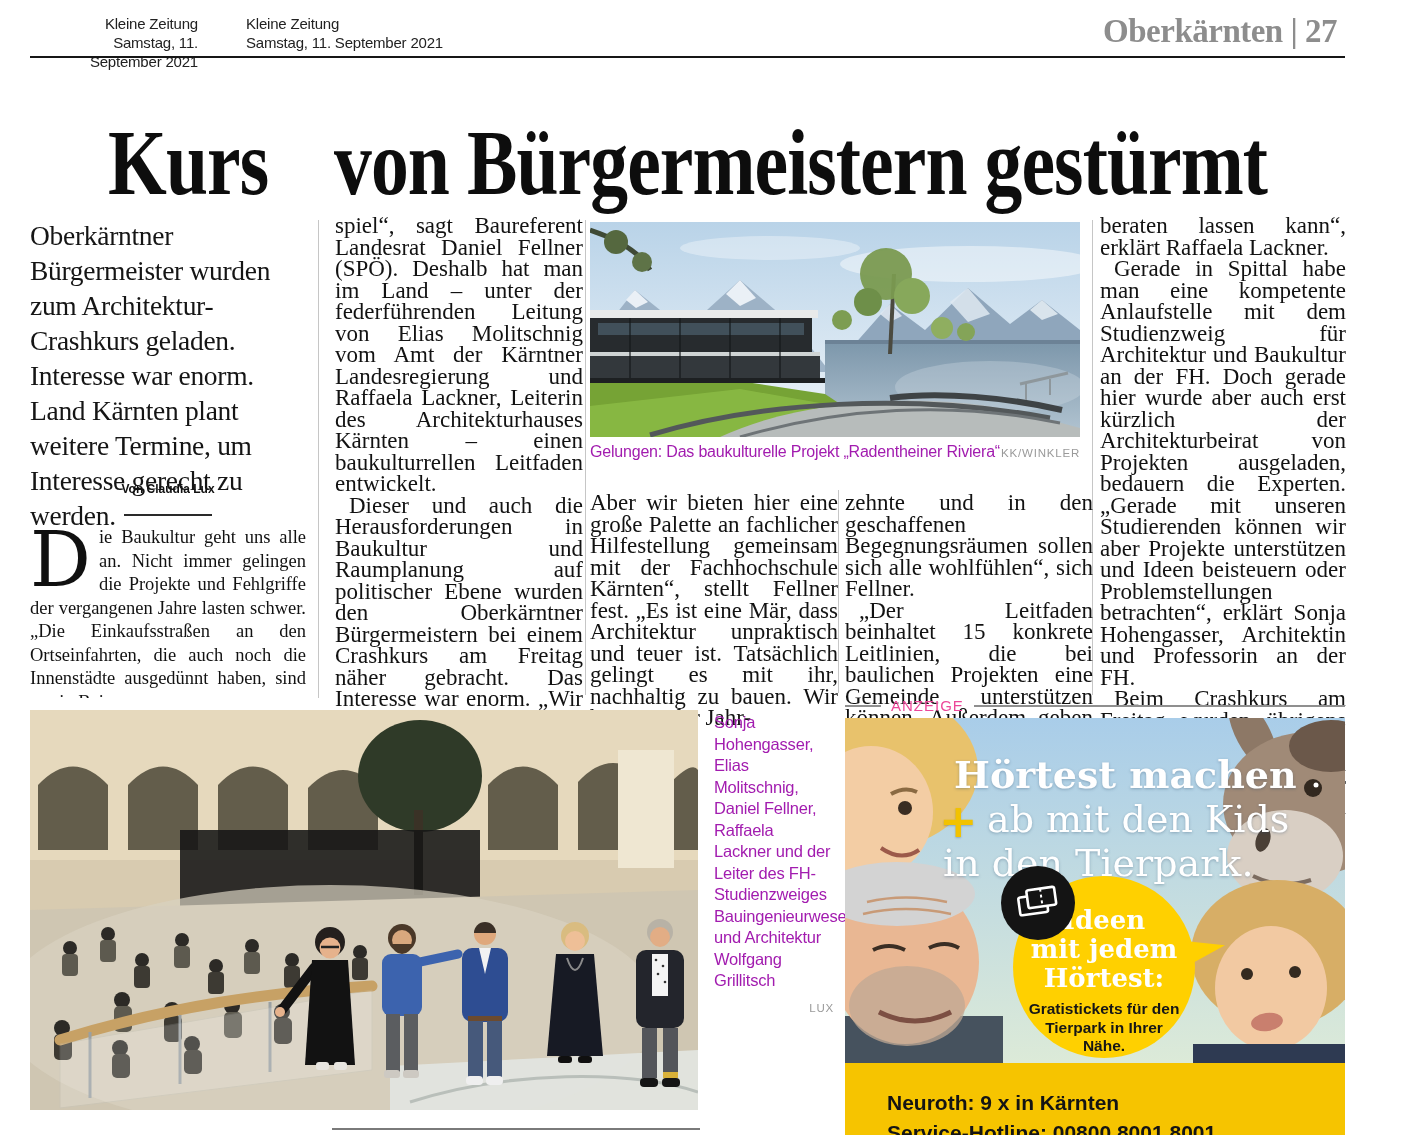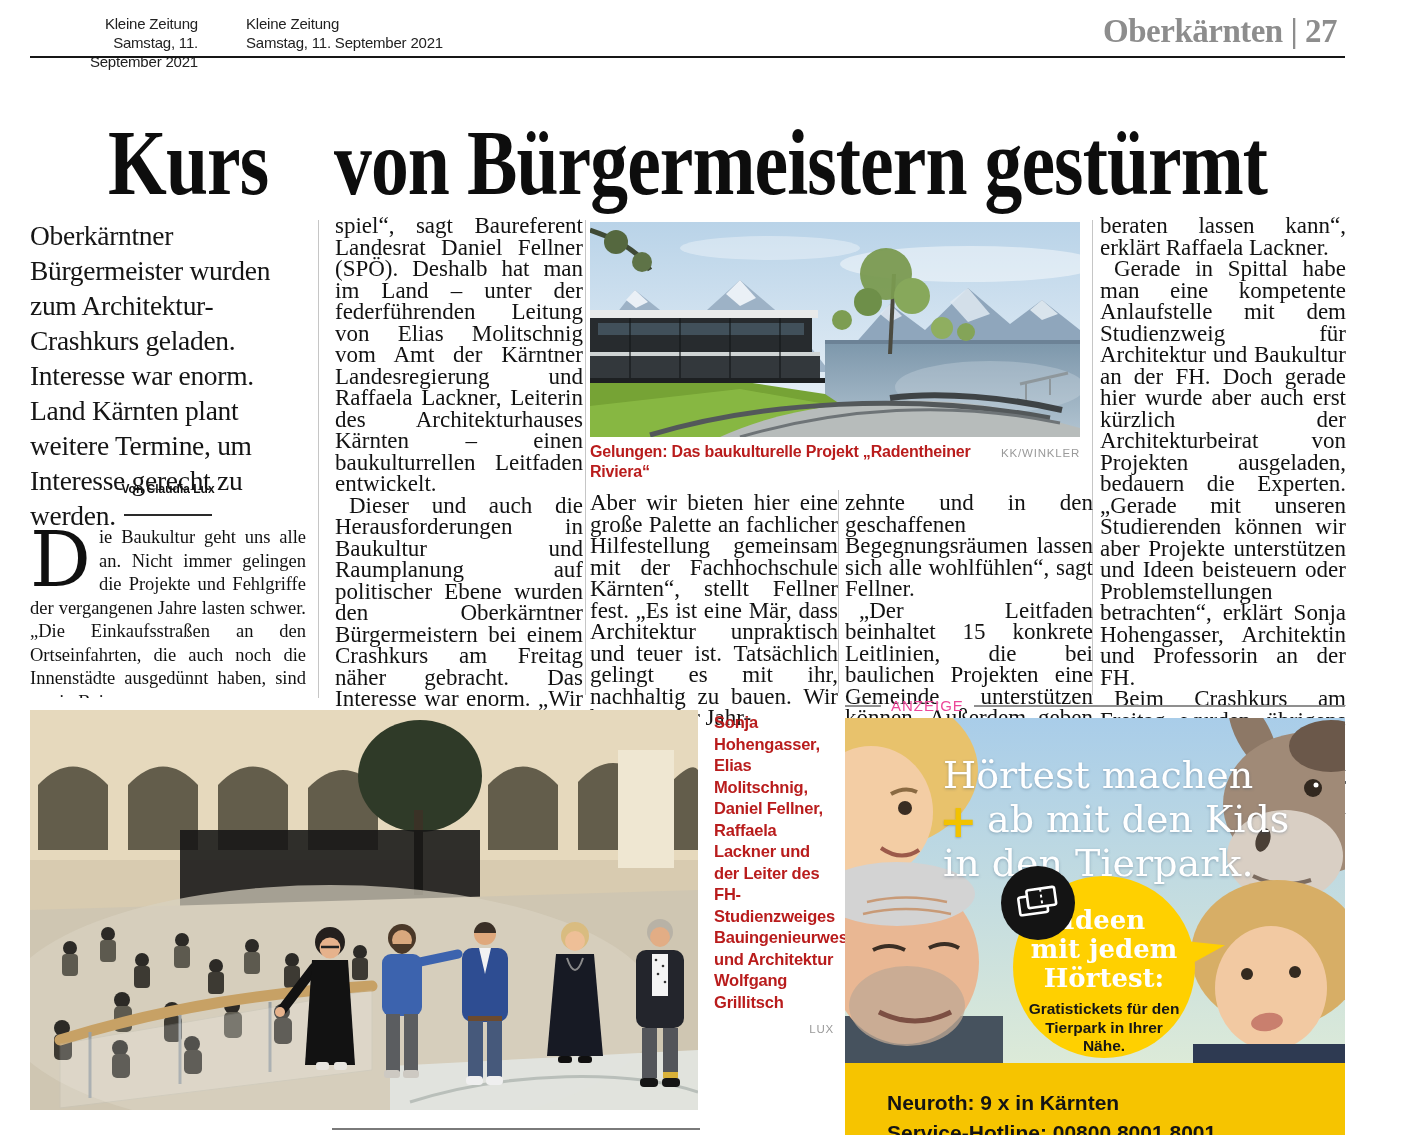--- a/index.html
+++ b/index.html
@@ -21,38 +21,38 @@
   .intro{font-size:27.5px;line-height:35px;color:#151515;letter-spacing:-0.3px;}
   .byline{font-family:"Liberation Sans",sans-serif;font-weight:700;font-size:12px;color:#111;text-align:center;}
   .body{font-size:23px;line-height:21.5px;text-align:justify;color:#121212;}
   .body p{margin:0;}
   .body p + p{text-indent:14px;}
   .dropcap{float:left;font-family:"DejaVu Serif",serif;font-size:76px;line-height:58px;
            padding:5px 8px 0 0;color:#101010;}
   .vrule{width:1px;background:#c6c6c6;}
 
   
-  .cap{font-family:"Liberation Sans",sans-serif;font-weight:700;font-size:16px;line-height:20px;color:#b91c1c;letter-spacing:-0.2px;}
+  .cap{font-family:"Liberation Sans",sans-serif;font-weight:400;font-size:16px;line-height:20px;color:#a21caf;letter-spacing:-0.2px;}
   .credit{font-family:"Liberation Sans",sans-serif;font-weight:400;font-size:11.5px;color:#9a9a9a;letter-spacing:0.8px;}
   .cap-row{display:flex;align-items:baseline;justify-content:space-between;}
 
   
   .photo{overflow:hidden;background:#dfe6ea;}
   .photo svg{display:block;}
 
   
   .anz-row{display:flex;align-items:center;gap:10px;}
   .anz-label{font-family:"Liberation Sans",sans-serif;font-size:15px;color:#ec4899;letter-spacing:1px;}
   .anz-line{height:2px;background:#8f8f8f;}
 
   
   #ad{overflow:hidden;background:#b4d2ea;}
   .ad-line{position:absolute;font-family:"DejaVu Serif",serif;color:#ffffff;font-size:38px;line-height:42px;
            white-space:nowrap;text-shadow:0 1px 3px rgba(40,70,100,0.35);}
-  .ad-line.b{font-weight:400;}
+  .ad-line.b{font-weight:700;margin-left:11px;}
   .ad-plus{position:absolute;font-family:"DejaVu Sans",sans-serif;font-weight:700;font-size:46px;color:#f2c200;
            text-shadow:0 1px 2px rgba(40,70,100,0.3);}
   #bubble{position:absolute;border-radius:50%;background:#ffd000;text-align:center;}
   #bubble-tail{position:absolute;width:0;height:0;border-top:14px solid transparent;border-bottom:10px solid transparent;
                border-left:38px solid #ffd000;transform:rotate(-14deg);}
   .bub-title{font-family:"DejaVu Serif",serif;font-weight:700;font-size:26px;line-height:29px;color:#ffffff;}
   .bub-sub{font-family:"Liberation Sans",sans-serif;font-weight:700;font-size:15.5px;line-height:18.5px;color:#161616;
            width:152px;margin:7px auto 0;}
   #badge{position:absolute;border-radius:50%;background:#141414;display:flex;align-items:center;justify-content:center;}
   #ad-footer{position:absolute;background:#f6c400;}
@@ -150,21 +150,21 @@
   <div class="abs cap-row" style="left:590px;top:442px;width:490px;">
     <span class="cap">Gelungen: Das baukulturelle Projekt „Radentheiner Riviera“</span>
     <span class="credit">KK/WINKLER</span>
   </div>
 
   <div class="abs body" style="left:590px;top:492px;width:248px;">
     <p>Aber wir bieten hier eine große Palette an fachlicher Hilfestellung gemeinsam mit der Fachhochschule Kärnten“, stellt Fellner fest. „Es ist eine Mär, dass Architektur unpraktisch und teuer ist. Tatsächlich gelingt es mit ihr, nachhaltig zu bauen. Wir bauen ja für Jahr-</p>
   </div>
 
   <div class="abs body" style="left:845px;top:492px;width:248px;">
-    <p>zehnte und in den geschaffenen Begegnungsräumen lassen sich alle wohlfühlen“, sagt Fellner.</p>
+    <p>zehnte und in den geschaffenen Begegnungsräumen sollen sich alle wohlfühlen“, sich Fellner.</p>
     <p>„Der Leitfaden beinhaltet 15 konkrete Leitlinien, die bei baulichen Projekten eine Gemeinde unterstützen können. Außerdem geben wir Anlaufstellen an, wo man sich unabhängig</p>
   </div>
 
   <div class="abs body" style="left:1100px;top:215px;width:246px;">
     <p>beraten lassen kann“, erklärt Raffaela Lackner.</p>
     <p>Gerade in Spittal habe man eine kompetente Anlaufstelle mit dem Studienzweig für Architektur und Baukultur an der FH. Doch gerade hier wurde aber auch erst kürzlich der Architekturbeirat von Projekten ausgeladen, bedauern die Experten. „Gerade mit unseren Studierenden können wir aber Projekte unterstützen und Ideen beisteuern oder Problemstellungen betrachten“, erklärt Sonja Hohengasser, Architektin und Professorin an der FH.</p>
     <p>Beim Crashkurs am Freitag wurden übrigens Best-Practice-Beispiele aus ganz Kärnten präsentiert: Darunter hervorgehoben hat man die Radentheiner Riviera.</p>
   </div>
 
   <div class="abs photo" style="left:30px;top:710px;width:668px;height:400px;">

